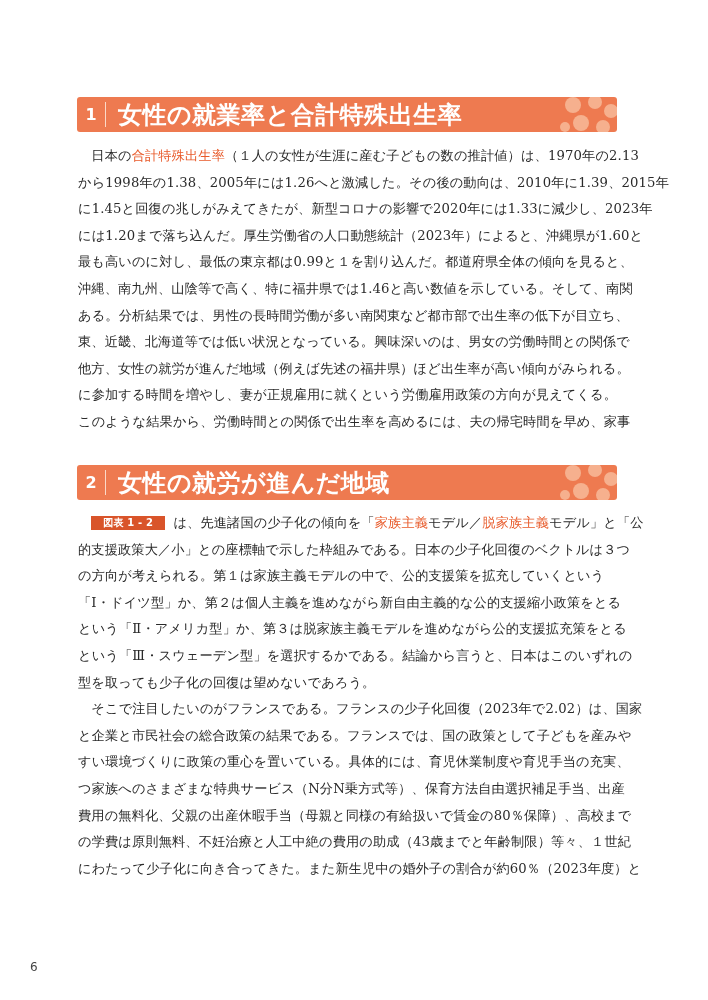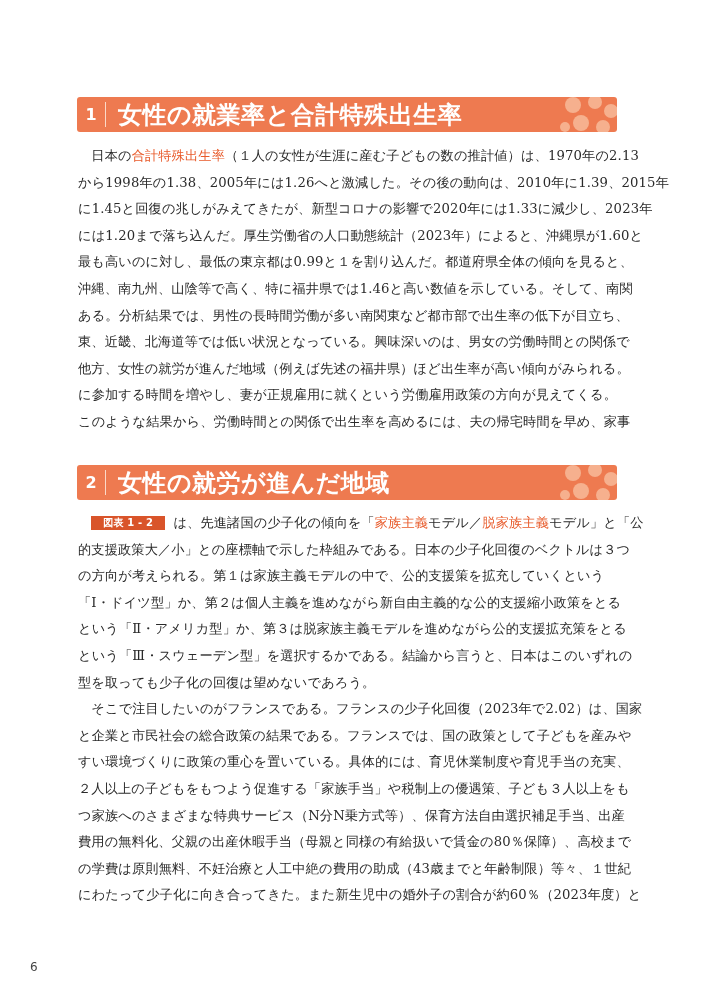--- a/index.html
+++ b/index.html
@@ -98,20 +98,19 @@
   <span class="line">　<span class="fig-badge">図表 1 - 2</span><span> は、先進諸国の少子化の傾向を「</span><span class="hl">家族主義</span><span>モデル／</span><span class="hl">脱家族主義</span><span>モデル」と「公</span></span>
   <span class="line">的支援政策大／小」との座標軸で示した枠組みである。日本の少子化回復のベクトルは３つ</span>
   <span class="line">の方向が考えられる。第１は家族主義モデルの中で、公的支援策を拡充していくという</span>
   <span class="line">「Ⅰ・ドイツ型」か、第２は個人主義を進めながら新自由主義的な公的支援縮小政策をとる</span>
   <span class="line">という「Ⅱ・アメリカ型」か、第３は脱家族主義モデルを進めながら公的支援拡充策をとる</span>
   <span class="line">という「Ⅲ・スウェーデン型」を選択するかである。結論から言うと、日本はこのいずれの</span>
   <span class="line">型を取っても少子化の回復は望めないであろう。</span>
   <span class="line">　そこで注目したいのがフランスである。フランスの少子化回復（2023年で2.02）は、国家</span>
   <span class="line">と企業と市民社会の総合政策の結果である。フランスでは、国の政策として子どもを産みや</span>
   <span class="line">すい環境づくりに政策の重心を置いている。具体的には、育児休業制度や育児手当の充実、</span>
-  <span class="line">２人以上の子どもをもつよう促進する「家族手当」や税制上の優遇策、子ども３人以上をも</span>
   <span class="line">つ家族へのさまざまな特典サービス（N分N乗方式等）、保育方法自由選択補足手当、出産</span>
   <span class="line">費用の無料化、父親の出産休暇手当（母親と同様の有給扱いで賃金の80％保障）、高校まで</span>
   <span class="line">の学費は原則無料、不妊治療と人工中絶の費用の助成（43歳までと年齢制限）等々、１世紀</span>
   <span class="line">にわたって少子化に向き合ってきた。また新生児中の婚外子の割合が約60％（2023年度）と</span>
 </div>
 
 <div class="page-number">6</div>
 
 </body></html>

